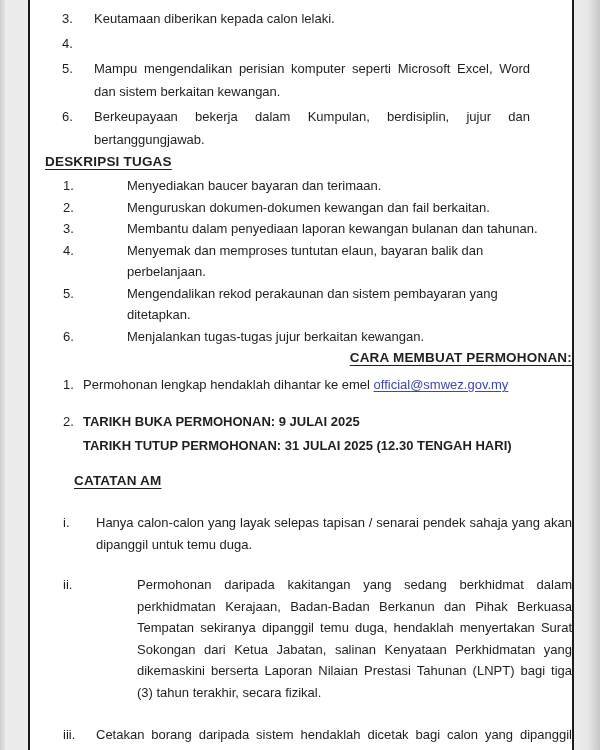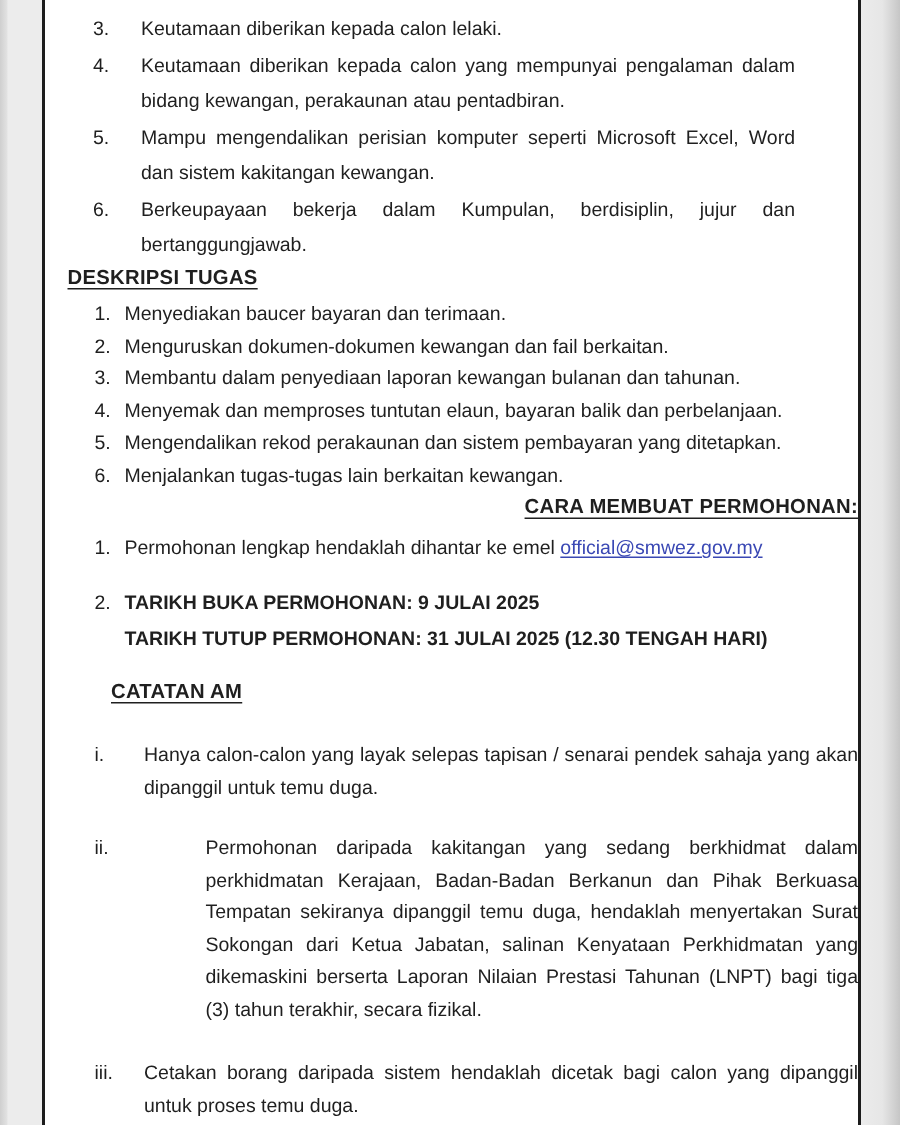--- a/index.html
+++ b/index.html
@@ -42,21 +42,21 @@
   .h-catatan  { margin-top: 15px; margin-left: 44px; }
 
   .list1 { margin-top: 7px; }
   .l1row { display: flex; padding-left: 32px; line-height: 23px; margin-bottom: 2px; }
   .l1num { width: 32px; flex: 0 0 32px; }
   .l1txt { flex: 1; padding-right: 42px; text-align: justify; }
 
   .list2 { margin-top: 5px; }
   .l2row { display: flex; padding-left: 33px; line-height: 21.5px; }
   .l2num { width: 20px; flex: 0 0 20px; }
-  .l2txt { flex: 1; padding-right: 10px; }
+  .l2txt { flex: 1; padding-right: 10px; margin-left: 44px; }
 
   .cararow1 { display: flex; padding-left: 33px; margin-top: 7px; line-height: 23px; }
   .cararow2 { display: flex; padding-left: 33px; margin-top: 14px; line-height: 23.5px; }
   .cnum2 { width: 20px; flex: 0 0 20px; }
   .caratxt { flex: 1; padding-right: 10px; }
   .bold-line { font-weight: bold; }
   a.email {
     text-decoration: underline;
     text-underline-offset: 2px;
     cursor: pointer;
@@ -78,25 +78,24 @@
 
   <div class="page">
 
     <div class="list1">
       <div class="l1row">
         <span class="l1num">3.</span>
         <span class="l1txt">Keutamaan diberikan kepada calon lelaki.</span>
       </div>
       <div class="l1row">
         <span class="l1num">4.</span>
-        <span class="l1txt">Keutamaan diberikan kepada calon yang mempunyai pengalaman dalam bidang kewangan, perakaunan atau pentadbiran.</span>
       </div>
       <div class="l1row">
         <span class="l1num">5.</span>
-        <span class="l1txt">Mampu mengendalikan perisian komputer seperti Microsoft Excel, Word dan sistem kakitangan kewangan.</span>
+        <span class="l1txt">Mampu mengendalikan perisian komputer seperti Microsoft Excel, Word dan sistem berkaitan kewangan.</span>
       </div>
       <div class="l1row">
         <span class="l1num">6.</span>
         <span class="l1txt">Berkeupayaan bekerja dalam Kumpulan, berdisiplin, jujur dan bertanggungjawab.</span>
       </div>
     </div>
 
     <div class="heading h-deskripsi">DESKRIPSI TUGAS</div>
     <div class="list2">
       <div class="l2row">
@@ -114,21 +113,21 @@
       <div class="l2row">
         <span class="l2num">4.</span>
         <span class="l2txt">Menyemak dan memproses tuntutan elaun, bayaran balik dan perbelanjaan.</span>
       </div>
       <div class="l2row">
         <span class="l2num">5.</span>
         <span class="l2txt">Mengendalikan rekod perakaunan dan sistem pembayaran yang ditetapkan.</span>
       </div>
       <div class="l2row">
         <span class="l2num">6.</span>
-        <span class="l2txt">Menjalankan tugas-tugas lain berkaitan kewangan.</span>
+        <span class="l2txt">Menjalankan tugas-tugas jujur berkaitan kewangan.</span>
       </div>
     </div>
 
     <div class="heading h-cara">CARA MEMBUAT PERMOHONAN:</div>
     <div class="cararow1">
       <span class="cnum2">1.</span>
       <span class="caratxt"><span>Permohonan lengkap hendaklah dihantar ke emel </span><a class="email" style="color: rgb(58, 72, 180);">official@smwez.gov.my</a></span>
     </div>
     <div class="cararow2">
       <span class="cnum2">2.</span>

